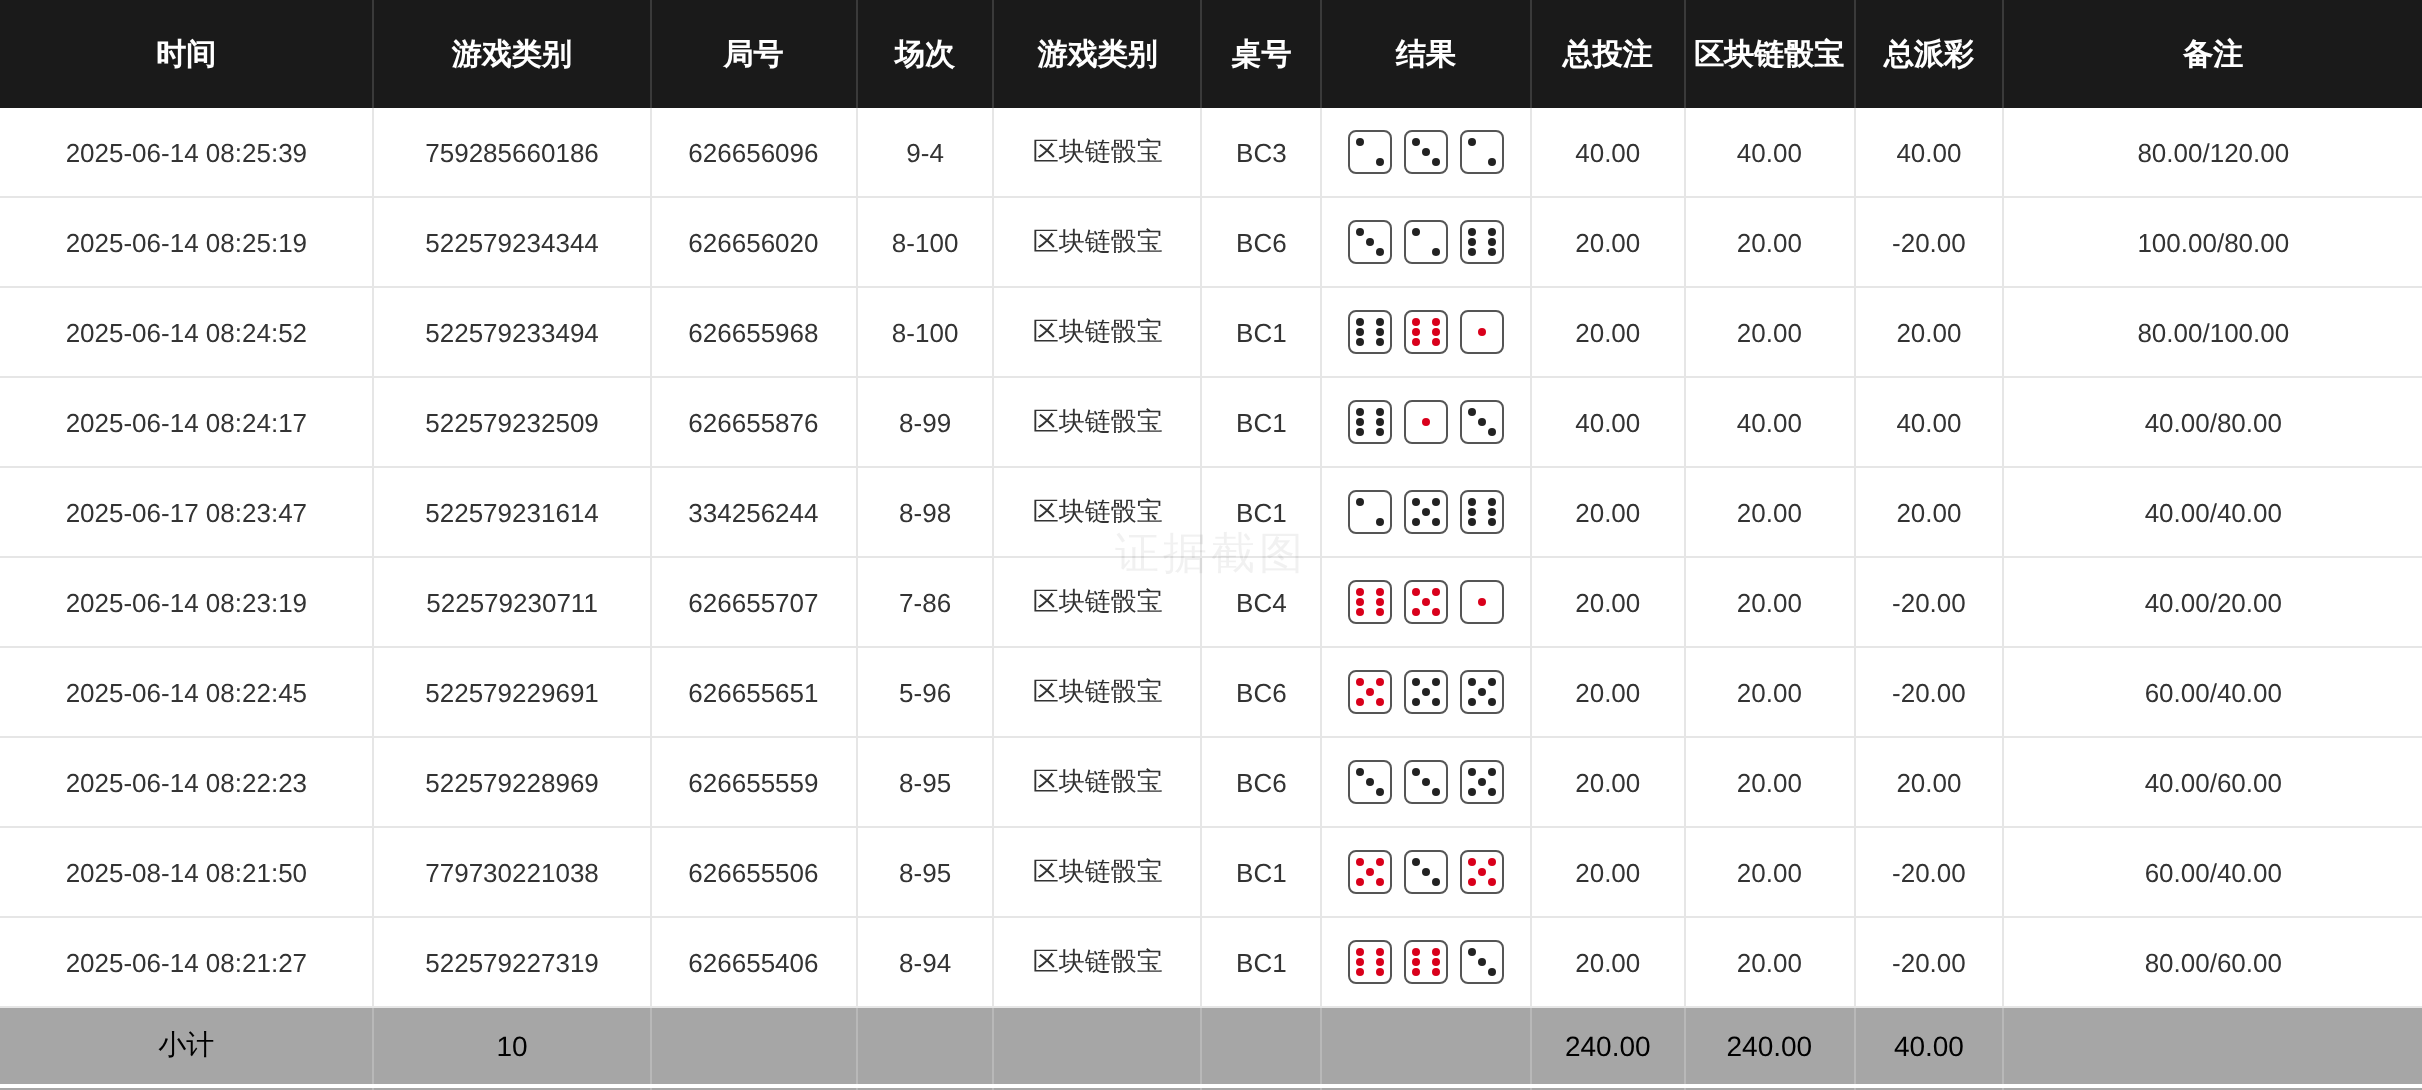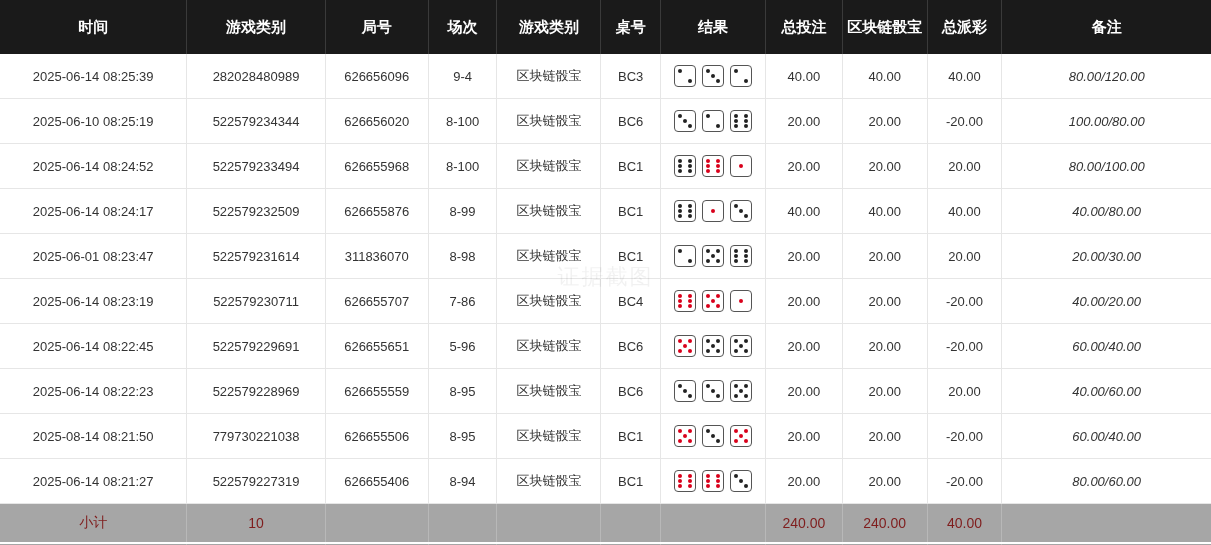--- a/index.html
+++ b/index.html
@@ -39,38 +39,37 @@
     color: #333333;
     border-bottom: 1px solid #e6e6e6;
     border-right: 1px solid #e6e6e6;
     background: #ffffff;
     padding: 0 2px;
     white-space: nowrap;
     overflow: hidden;
   }
   .bet-table td:last-child {
     border-right: none;
-    font-style: italic;
   }
   .bet-table tr.data-row td.col-time {
     border-left: none;
   }
   .amount-blue {
     color: #1a6fd4;
   }
   .amount-red {
     color: #d9001b;
   }
   .amount-dark {
     color: #333333;
   }
   
   tr.summary-row td {
     background: #a6a6a6;
-    color: #7f1d1d;
+    color: #000000;
     font-size: 14px;
     border-right: 1px solid #b8b8b8;
     border-bottom: 2px solid #ffffff;
     height: 38px;
     text-align: center;
   }
   tr.summary-row td.blank {
     background: #a6a6a6;
   }
   
@@ -150,21 +149,21 @@
           <th>结果</th>
           <th>总投注</th>
           <th>区块链骰宝</th>
           <th>总派彩</th>
           <th>备注</th>
         </tr>
     </thead>
     <tbody id="table-body">
         <tr class="data-row">
           <td class="col-time">2025-06-14 08:25:39</td>
-          <td>282028480989</td>
+          <td>759285660186</td>
           <td>626656096</td>
           <td>9-4</td>
           <td>区块链骰宝</td>
           <td>BC3</td>
           <td>
             <div class="dice-cell">
               <span class="die">
                 <span class="pip"></span>
                 <span class="pip empty"></span>
                 <span class="pip empty"></span>
@@ -198,21 +197,21 @@
                 <span class="pip"></span>
               </span>
             </div>
           </td>
           <td class="amount-blue">40.00</td>
           <td>40.00</td>
           <td class="amount-dark">40.00</td>
           <td>80.00/120.00</td>
         </tr>
         <tr class="data-row">
-          <td class="col-time">2025-06-10 08:25:19</td>
+          <td class="col-time">2025-06-14 08:25:19</td>
           <td>522579234344</td>
           <td>626656020</td>
           <td>8-100</td>
           <td>区块链骰宝</td>
           <td>BC6</td>
           <td>
             <div class="dice-cell">
               <span class="die">
                 <span class="pip"></span>
                 <span class="pip empty"></span>
@@ -345,23 +344,23 @@
                 <span class="pip"></span>
               </span>
             </div>
           </td>
           <td class="amount-blue">40.00</td>
           <td>40.00</td>
           <td class="amount-dark">40.00</td>
           <td>40.00/80.00</td>
         </tr>
         <tr class="data-row">
-          <td class="col-time">2025-06-01 08:23:47</td>
+          <td class="col-time">2025-06-17 08:23:47</td>
           <td>522579231614</td>
-          <td>311836070</td>
+          <td>334256244</td>
           <td>8-98</td>
           <td>区块链骰宝</td>
           <td>BC1</td>
           <td>
             <div class="dice-cell">
               <span class="die">
                 <span class="pip"></span>
                 <span class="pip empty"></span>
                 <span class="pip empty"></span>
                 <span class="pip empty"></span>
@@ -391,21 +390,21 @@
                 <span class="pip"></span>
                 <span class="pip"></span>
                 <span class="pip empty"></span>
                 <span class="pip"></span>
               </span>
             </div>
           </td>
           <td class="amount-blue">20.00</td>
           <td>20.00</td>
           <td class="amount-dark">20.00</td>
-          <td>20.00/30.00</td>
+          <td>40.00/40.00</td>
         </tr>
         <tr class="data-row">
           <td class="col-time">2025-06-14 08:23:19</td>
           <td>522579230711</td>
           <td>626655707</td>
           <td>7-86</td>
           <td>区块链骰宝</td>
           <td>BC4</td>
           <td>
             <div class="dice-cell">

